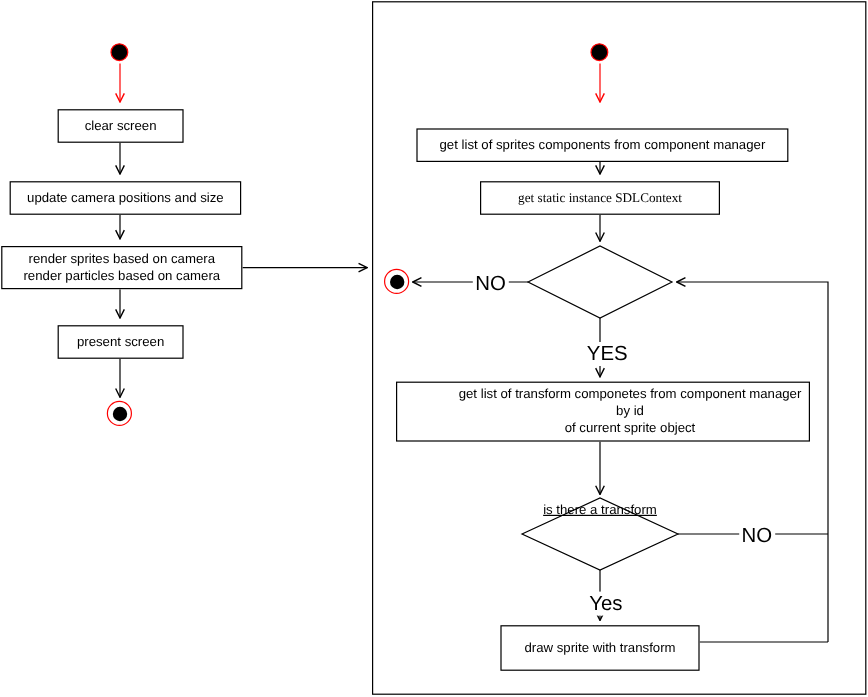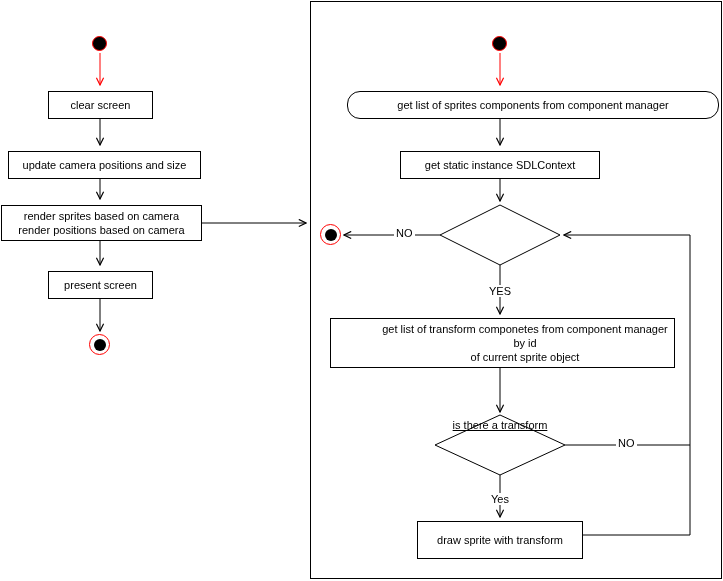--- a/index.html
+++ b/index.html
@@ -32,21 +32,21 @@
   .pre { white-space: pre-line; }
   .dtext {
     position: absolute;
     display: flex; align-items: center; justify-content: center;
     text-align: center;
     font-size: 11px;
     pointer-events: none;
   }
   .elabel {
     position: absolute;
-    font-size: 11px;
+    font-size: 17px;
     background: #fff;
     padding: 0 2px;
   }
   .start {
     position: absolute;
     width: 15px; height: 15px;
     border-radius: 50%;
     background: #000;
     border: 1px solid #ff0000;
   }
@@ -104,33 +104,33 @@
     <polygon points="435,445 500,415 565,445 500,475" fill="#fff" stroke="#000"></polygon>
   </svg>
 
   <div class="start" style="left:92px; top:36px;"></div>
 
   <div class="box" style="left:48px; top:91px; width:105px; height:28px;">clear screen</div>
 
   <div class="box" style="left:8px; top:151px; width:193px; height:28px;">update camera positions and size</div>
 
   <div class="box pre" style="left:1px; top:205px; width:201px; height:36px;">render sprites based on camera
-render positions based on camera</div>
+render particles based on camera</div>
 
   <div class="box" style="left:48px; top:271px; width:105px; height:28px;">present screen</div>
 
   <div class="final" style="left:89px; top:334px;">
     <div class="dot"></div>
   </div>
 
   <div class="start" style="left:492px; top:36px;"></div>
 
-  <div class="box" style="left:347px; top:91px; width:372px; height:28px;border-radius:13px;">get list of sprites components from component manager</div>
+  <div class="box" style="left:347px; top:107px; width:310px; height:28px;">get list of sprites components from component manager</div>
 
-  <div class="box" style="left:400px; top:151px; width:200px; height:28px;">get static instance SDLContext</div>
+  <div class="box" style="left:400px; top:151px; width:200px; height:28px;font-family:Liberation Serif, serif;">get static instance SDLContext</div>
 
 
   <div class="final" style="left:320px; top:224px;">
     <div class="dot"></div>
   </div>
 
   <div class="box pre" style="left:330px; top:318px; width:345px; height:50px;padding-left:48px;">get list of transform componetes from component manager by id
 of current sprite object</div>
 
   <div class="dtext" style="left:435px; top:412px; width:130px; height:26px;text-decoration:underline;">is there a transform</div>

